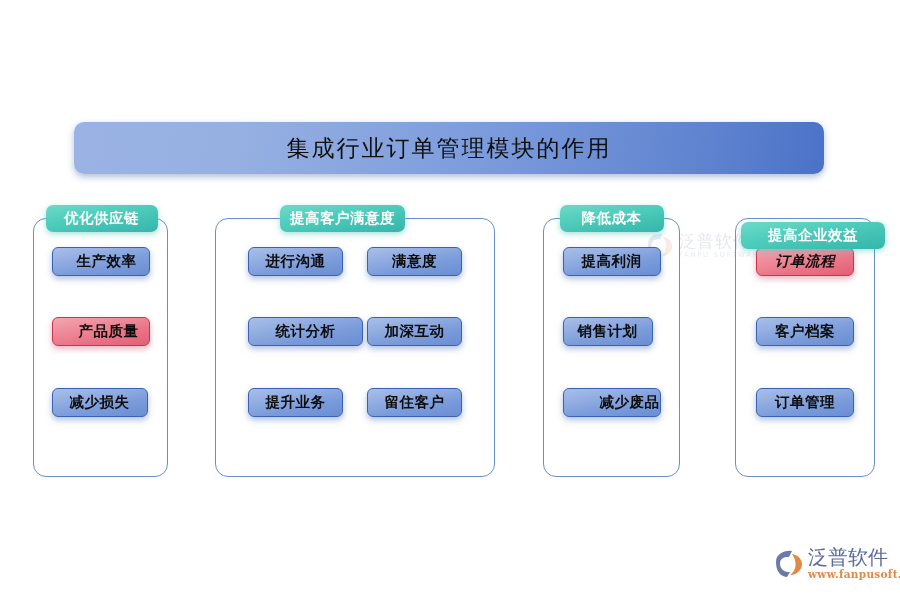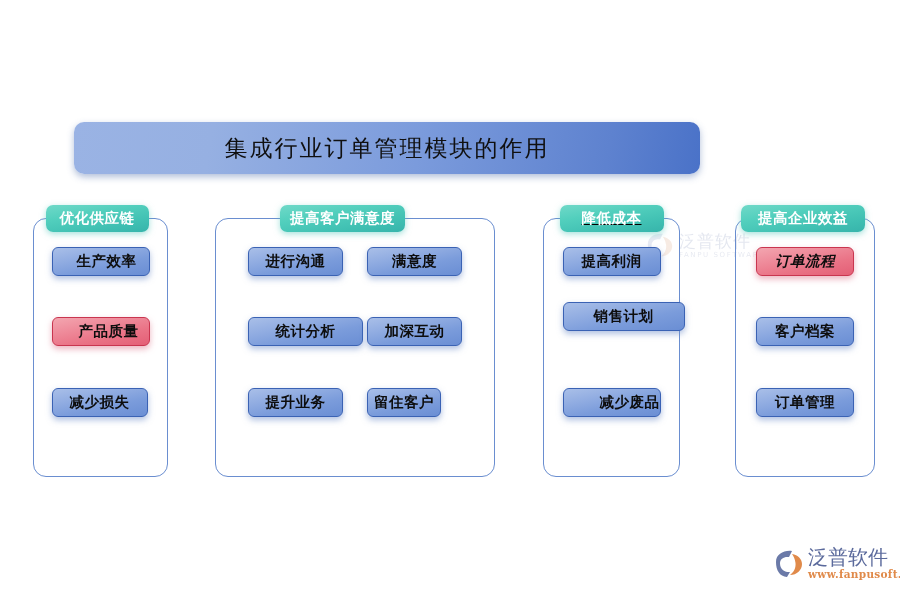--- a/index.html
+++ b/index.html
@@ -20,21 +20,21 @@
     left: 0; top: 0;
     width: 900px;
     height: 600px;
   }
 
   
   .title-banner {
     position: absolute;
     left: 74px;
     top: 122px;
-    width: 626px;
+    width: 750px;
     height: 52px;
     border-radius: 10px;
     background: linear-gradient(100deg, #9ab3e4 0%, #96b0e2 22%, #7b9bdc 55%, #5e82cf 85%, #4a72c8 100%);
     box-shadow: 0 3px 7px rgba(80, 110, 170, 0.45);
     display: flex;
     align-items: center;
     justify-content: center;
   }
   .title-banner .title-text {
     font-family: "DejaVu Serif", "Liberation Serif", serif;
@@ -190,21 +190,21 @@
       </svg>
     </div>
     <div class="wm-text-block">
       <span class="wm-cn">泛普软件</span>
       <span class="wm-en">FANPU SOFTWARE</span>
     </div>
   </div>
 
   <div id="columns-root">
       <div class="column" style="left: 33px; top: 218px; width: 135px; height: 259px;"></div>
-      <div class="col-header" style="left: 45.5px; top: 205px; width: 103px;">
+      <div class="col-header" style="left: 45.5px; top: 205px; width: 112px;">
         <span class="hdr-text">优化供应链</span>
       </div>
       <div class="pill blue" style="top: 247px; left: 51.5px; width: 98px; padding-left: 12px;">
         <span class="pill-text">生产效率</span>
       </div>
       <div class="pill red" style="top: 317px; left: 51.5px; width: 98px; padding-left: 16px;">
         <span class="pill-text">产品质量</span>
       </div>
       <div class="pill blue" style="top: 388px; left: 51.5px; width: 96px;">
         <span class="pill-text">减少损失</span>
@@ -221,38 +221,38 @@
       </div>
       <div class="pill blue" style="top: 317px; left: 248px; width: 115px;">
         <span class="pill-text">统计分析</span>
       </div>
       <div class="pill blue" style="top: 317px; left: 367px; width: 95px;">
         <span class="pill-text">加深互动</span>
       </div>
       <div class="pill blue" style="top: 388px; left: 248px; width: 95px;">
         <span class="pill-text">提升业务</span>
       </div>
-      <div class="pill blue" style="top: 388px; left: 367px; width: 74px;">
+      <div class="pill blue" style="top: 388px; left: 367px; width: 95px;">
         <span class="pill-text">留住客户</span>
       </div>
       <div class="column" style="left: 543px; top: 218px; width: 137px; height: 259px;"></div>
-      <div class="col-header" style="left: 559.5px; top: 205px; width: 104px; text-decoration: underline;">
+      <div class="col-header" style="left: 559.5px; top: 205px; width: 104px;">
         <span class="hdr-text">降低成本</span>
       </div>
       <div class="pill blue" style="top: 247px; left: 562.5px; width: 98px;">
         <span class="pill-text">提高利润</span>
       </div>
-      <div class="pill blue" style="top: 302px; left: 562.5px; width: 122px;">
+      <div class="pill blue" style="top: 317px; left: 562.5px; width: 90px;">
         <span class="pill-text">销售计划</span>
       </div>
       <div class="pill blue" style="top: 388px; left: 562.5px; width: 98px; justify-content: flex-end;">
         <span class="pill-text">减少废品</span>
       </div>
       <div class="column" style="left: 735px; top: 218px; width: 140px; height: 259px;"></div>
-      <div class="col-header" style="left: 741px; top: 205px; width: 124px;">
+      <div class="col-header" style="left: 741px; top: 222px; width: 144px;">
         <span class="hdr-text">提高企业效益</span>
       </div>
       <div class="pill red" style="top: 247px; left: 756px; width: 98px; font-style: italic;">
         <span class="pill-text">订单流程</span>
       </div>
       <div class="pill blue" style="top: 317px; left: 756px; width: 98px;">
         <span class="pill-text">客户档案</span>
       </div>
       <div class="pill blue" style="top: 388px; left: 756px; width: 98px;">
         <span class="pill-text">订单管理</span>

